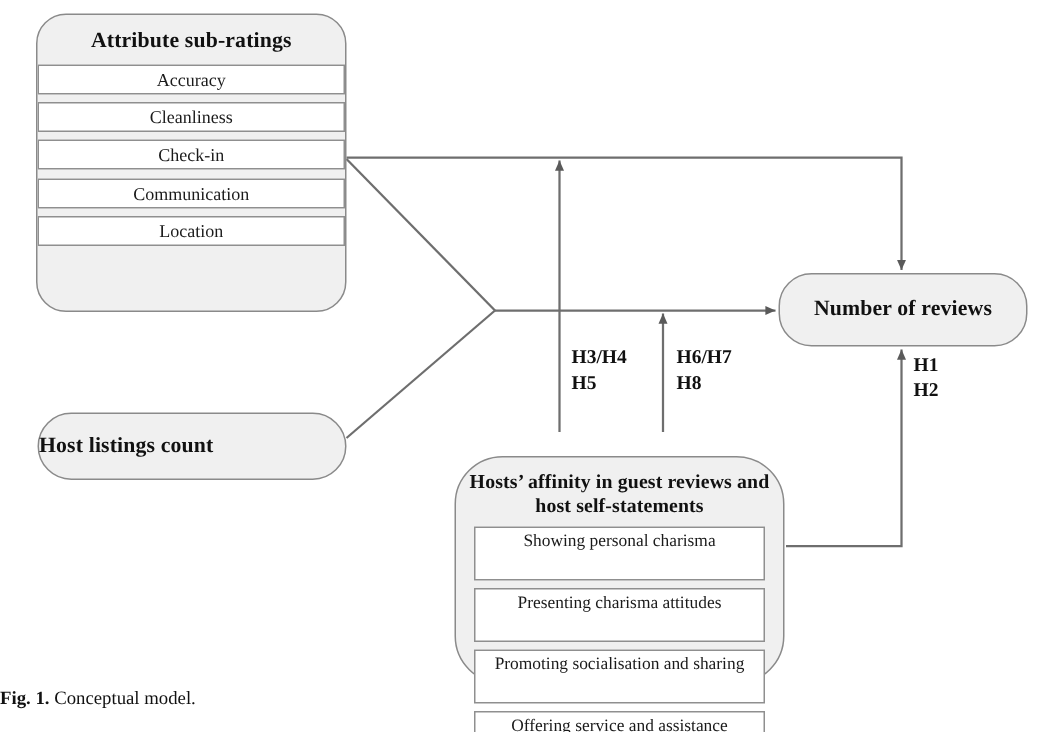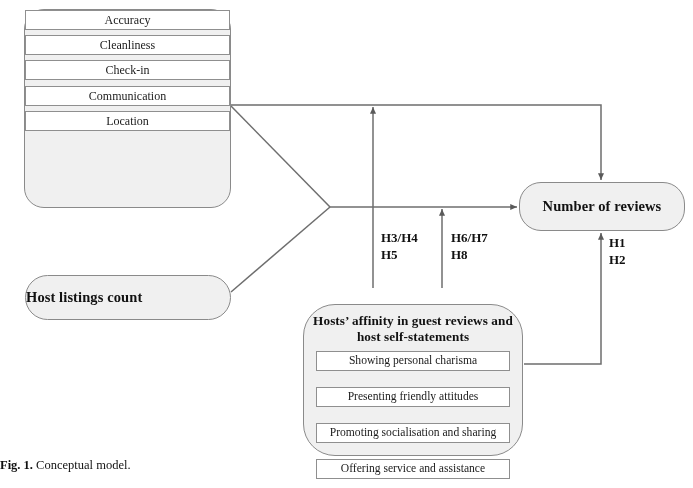--- a/index.html
+++ b/index.html
@@ -121,24 +121,24 @@
   #box-attributes .item {
     height: 20px;
     line-height: 18px;
     font-size: 12px;
     margin-bottom: 5.2px;
   }
   #box-hosts-affinity .item-list {
     padding: 0 12px;
   }
   #box-hosts-affinity .item {
-    height: 20px;
+    height: 36px;
     line-height: 18px;
     font-size: 11.6px;
-    margin-bottom: 16px;
+    margin-bottom: 5px;
   }
 
   
   .hyp {
     position: absolute;
     z-index: 3;
     font-weight: bold;
     font-size: 13px;
     line-height: 17px;
     color: #111111;
@@ -187,38 +187,39 @@
 
       <path d="M 373 288 L 373 107" marker-end="url(#arrow)"></path>
 
       <path d="M 442 288 L 442 209" marker-end="url(#arrow)"></path>
 
       <path d="M 524 364 L 601 364 L 601 233" marker-end="url(#arrow)"></path>
     </g>
   </svg>
 
   <div class="rbox" id="box-attributes">
+    <div class="rbox-title">Attribute sub-ratings</div>
     <div class="item-list">
       <div class="item">Accuracy</div>
       <div class="item">Cleanliness</div>
       <div class="item">Check-in</div>
       <div class="item">Communication</div>
       <div class="item">Location</div>
     </div>
   </div>
 
   <div class="rbox" id="box-host-listings">
     <div class="rbox-title">Host listings count</div>
   </div>
 
   <div class="rbox" id="box-hosts-affinity">
     <div class="rbox-title">Hosts’ affinity in guest reviews and host self-statements</div>
     <div class="item-list">
       <div class="item">Showing personal charisma</div>
-      <div class="item">Presenting friendly attitudes</div>
+      <div class="item">Presenting charisma attitudes</div>
       <div class="item">Promoting socialisation and sharing</div>
       <div class="item">Offering service and assistance</div>
     </div>
   </div>
 
   <div class="rbox" id="box-number-reviews">
     <div class="rbox-title">Number of reviews</div>
   </div>
 
   <div class="hyp" id="hyp-345">H3/H4

